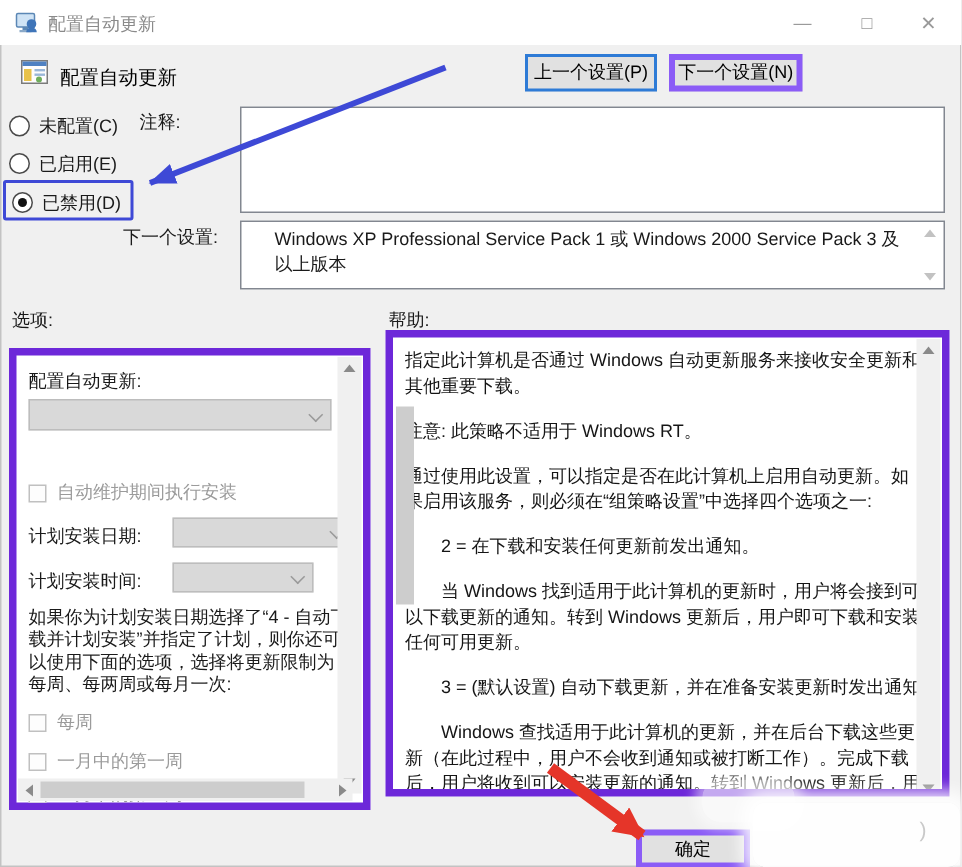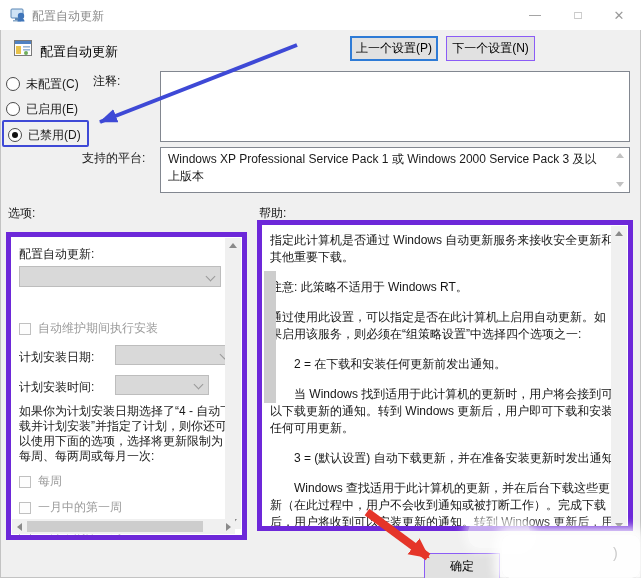--- a/index.html
+++ b/index.html
@@ -8,33 +8,33 @@
     box-shadow:inset 0 0 0 1px #c3c3c3;}
   
   .titlebar{position:absolute;left:0;top:0;width:641px;height:30px;background:#ffffff;}
   .app-icon{position:absolute;left:10px;top:7px;width:16px;height:16px;}
   .title-text{position:absolute;left:32px;top:8px;color:#8a8a8a;font-size:12px;}
   .win-btn{position:absolute;top:0;width:44px;height:30px;display:flex;align-items:center;justify-content:center;color:#9a9a9a;font-size:12px;}
   .win-btn.min{left:513px;} .win-btn.max{left:556px;} .win-btn.close{left:597px;font-size:13px;}
   
   .gp-icon{position:absolute;left:14px;top:40px;width:18px;height:16px;}
   .hdr-title{position:absolute;left:40px;top:43px;font-size:13px;color:#000;}
-  .btn{position:absolute;background:#e1e1e1;border:1px solid #8b5cf6;display:flex;align-items:center;justify-content:center;font-size:12px;color:#000;box-sizing:border-box;}
+  .btn{position:absolute;background:#e1e1e1;border:4px solid #8b5cf6;display:flex;align-items:center;justify-content:center;font-size:12px;color:#000;box-sizing:border-box;}
   .btn.prev{left:350px;top:36px;width:88px;height:25px;border:2px solid #2e7bd6;}
   .btn.next{left:446px;top:36px;width:89px;height:25px;}
   
   .radio-row{position:absolute;left:6px;display:flex;align-items:center;height:16px;}
   .radio{width:12px;height:12px;border:1px solid #4a4a4a;border-radius:50%;background:#fff;margin-right:6px;position:relative;flex:none;}
   .radio.checked::after{content:"";position:absolute;left:3px;top:3px;width:6px;height:6px;border-radius:50%;background:#111;}
   .focus-box{position:absolute;left:2px;top:120px;width:87px;height:27px;border:2px solid #3e49d6;border-radius:2px;box-sizing:border-box;}
   
   .lbl{position:absolute;color:#1a1a1a;}
   .field{position:absolute;background:#fff;border:1px solid #828790;box-sizing:border-box;}
   .comment-box{left:160px;top:71px;width:470px;height:71px;}
-  .platform-box{left:160px;top:147px;width:470px;height:46px;padding:3px 24px 3px 7px;line-height:17px;}
+  .platform-box{left:160px;top:147px;width:470px;height:46px;padding:3px 24px 3px 22px;line-height:17px;}
   .mini-arrows{position:absolute;right:3px;top:5px;bottom:5px;width:12px;display:flex;flex-direction:column;justify-content:space-between;align-items:center;}
   .tri{width:0;height:0;}
   .tri.up{border-left:4px solid transparent;border-right:4px solid transparent;border-bottom:5px solid #c2c2c2;}
   .tri.down{border-left:4px solid transparent;border-right:4px solid transparent;border-top:5px solid #c2c2c2;}
   .tri.dk-up{border-bottom-color:#8a8a8a;} .tri.dk-down{border-top-color:#8a8a8a;}
   .tri.left{border-top:4px solid transparent;border-bottom:4px solid transparent;border-right:5px solid #8a8a8a;}
   .tri.right{border-top:4px solid transparent;border-bottom:4px solid transparent;border-left:5px solid #8a8a8a;}
   
   .panel{position:absolute;background:#fff;border:5px solid #6d28d9;box-sizing:border-box;overflow:hidden;}
   .opt-panel{left:6px;top:232px;width:241px;height:308px;}
@@ -107,21 +107,21 @@
   </div>
   <div class="radio-row" style="top:127px;left:8px;">
     <span class="radio checked"></span>
     <span>已禁用(D)</span>
   </div>
   <div class="focus-box"></div>
 
   <span class="lbl" style="left:93px;top:73px;">注释:</span>
   <div class="field comment-box"></div>
 
-  <span class="lbl" style="left:82px;top:150px;">支持的平台:</span>
+  <span class="lbl" style="left:82px;top:150px;">下一个设置:</span>
   <div class="field platform-box">
     <span>Windows XP Professional Service Pack 1 或 Windows 2000 Service Pack 3 及以上版本</span>
     <div class="mini-arrows">
       <div class="tri up"></div>
       <div class="tri down"></div>
     </div>
   </div>
 
   <span class="lbl" style="left:8px;top:205px;">选项:</span>
   <span class="lbl" style="left:259px;top:205px;">帮助:</span>

